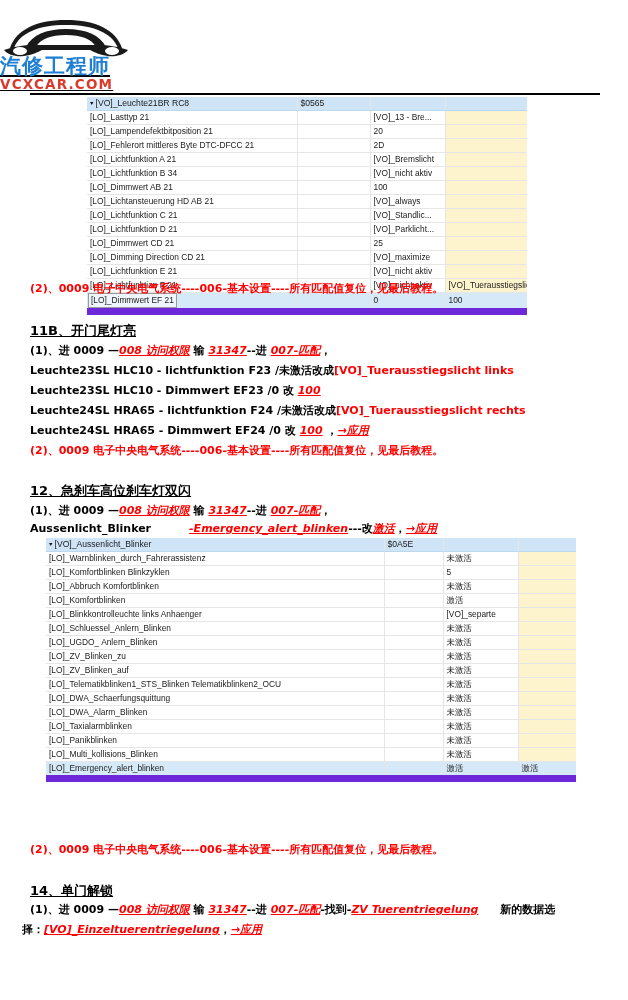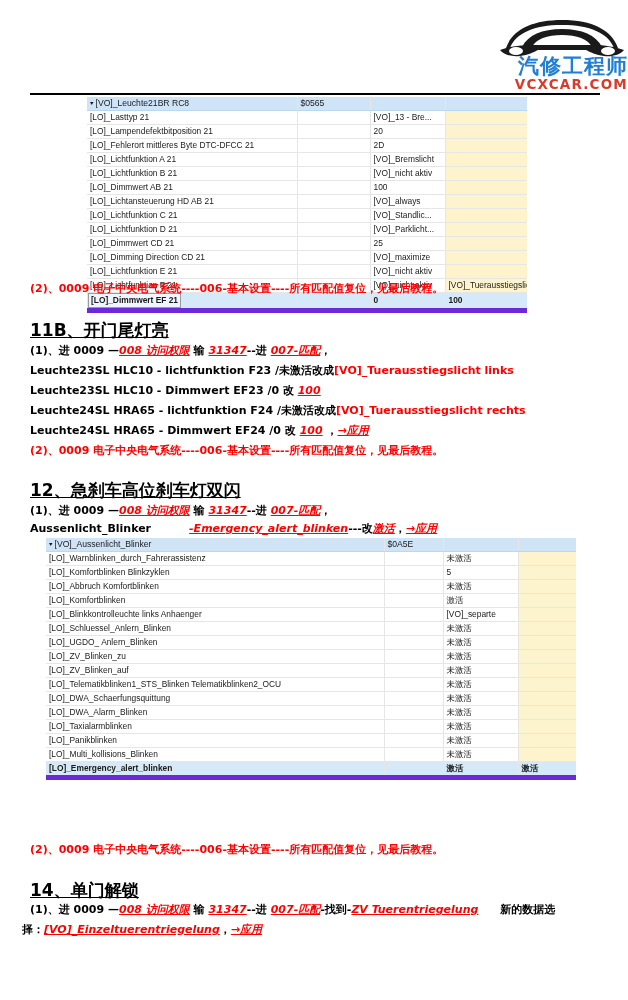--- a/index.html
+++ b/index.html
@@ -8,21 +8,21 @@
     background:#ffffff;
     font-family:"Liberation Serif","DejaVu Serif",serif;
     color:#000;
     overflow:hidden;
     position:relative;
   }
 
   
   .logo-wrap{
     position:absolute;left:0;top:14px;width:628px;
-    display:flex;flex-direction:column;align-items:flex-end;
+    display:flex;flex-direction:column;align-items:flex-start;text-decoration:underline;
   }
   .car-svg{display:block;}
   .logo-cn{
     margin-top:-2px;
     font-family:"DejaVu Sans","Liberation Sans",sans-serif;
     font-weight:bold;font-size:21px;letter-spacing:1px;
     color:#1f7fd4;line-height:1;
     white-space:nowrap;
   }
   .logo-dom{
@@ -43,21 +43,21 @@
     position:absolute;
     font-family:"DejaVu Sans","Liberation Sans",sans-serif;
     font-size:11px;
     line-height:13px;
     white-space:nowrap;
   }
   .red{color:#ff0000;}
   .blk{color:#000000;}
   .b{font-weight:bold;}
   .u{text-decoration:underline;font-style:italic;}
-  .hdr{font-weight:bold;font-size:17px;text-decoration:underline;}
+  .hdr{font-weight:bold;font-size:13px;text-decoration:underline;}
 
   
   .grid{
     position:absolute;
     border-collapse:collapse;
     font-family:"Liberation Sans","DejaVu Sans",sans-serif;
     font-size:8.4px;
     color:#1a1a1a;
     table-layout:fixed;
     background:#fff;
@@ -70,22 +70,21 @@
     overflow:hidden;
     white-space:nowrap;
   }
   .grid tr.grp td{
     background:#cfe4f7;
     border-bottom:1px solid #bcd8ef;
     font-size:8.6px;
   }
   .grid tr.sel td{
     background:#d6e9f8;
-    border-bottom:5px solid #6d28d9;
-    font-weight:bold;
+    border-bottom:7px solid #6d28d9;
   }
   .grid td.c-name{border-right:1px solid #e6e6e6;}
   .grid td.c-addr{border-right:1px solid #e6e6e6;text-align:left;}
   .grid td.c-val{border-right:1px solid #e6e6e6;margin-top:28px;}
   .grid td.c-new{background:#fdf3cd;}
   .grid tr.grp td.c-new{background:#cfe4f7;}
   .grid tr.sel td.c-new{background:#d6e9f8;}
   .ind1{padding-left:4px;}
   .ind2{padding-left:20px;}
   .tw{
@@ -152,21 +151,21 @@
         <td class="c-val">2D</td>
         <td class="c-new"></td>
       </tr>
       <tr>
         <td class="c-name ind2">[LO]_Lichtfunktion A 21</td>
         <td class="c-addr"></td>
         <td class="c-val">[VO]_Bremslicht</td>
         <td class="c-new"></td>
       </tr>
       <tr>
-        <td class="c-name ind2">[LO]_Lichtfunktion B 21</td>
+        <td class="c-name ind2">[LO]_Lichtfunktion B 34</td>
         <td class="c-addr"></td>
         <td class="c-val">[VO]_nicht aktiv</td>
         <td class="c-new"></td>
       </tr>
       <tr>
         <td class="c-name ind2">[LO]_Dimmwert AB 21</td>
         <td class="c-addr"></td>
         <td class="c-val">100</td>
         <td class="c-new"></td>
       </tr>

